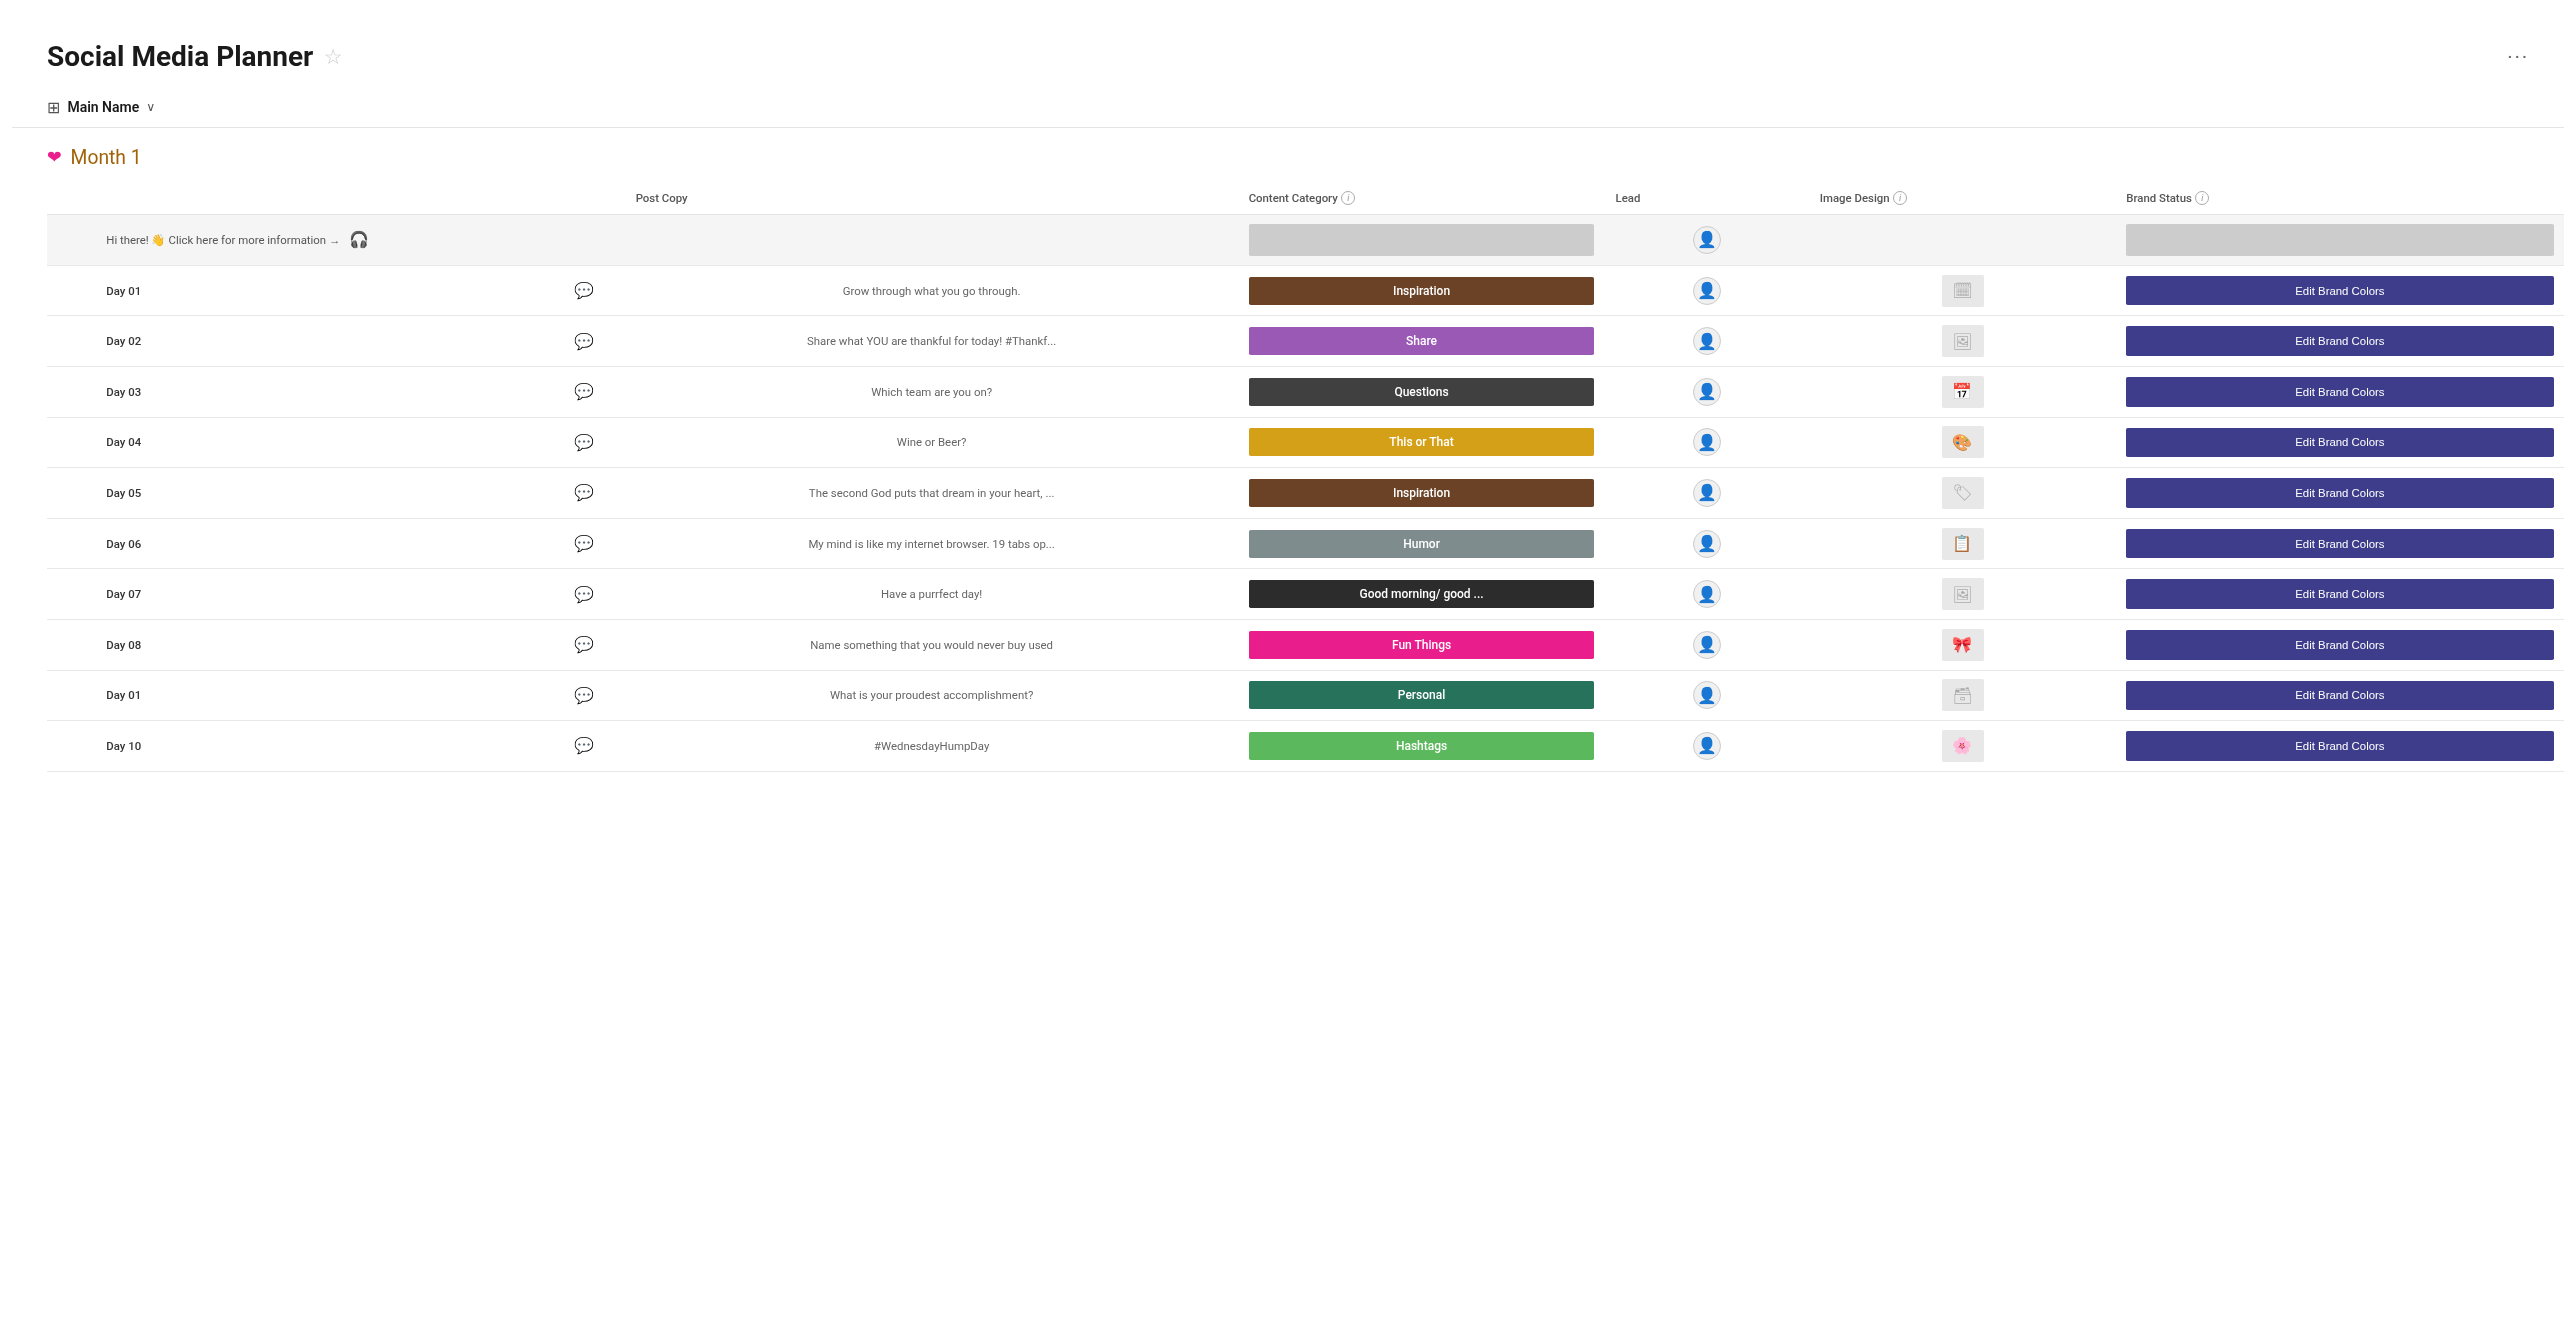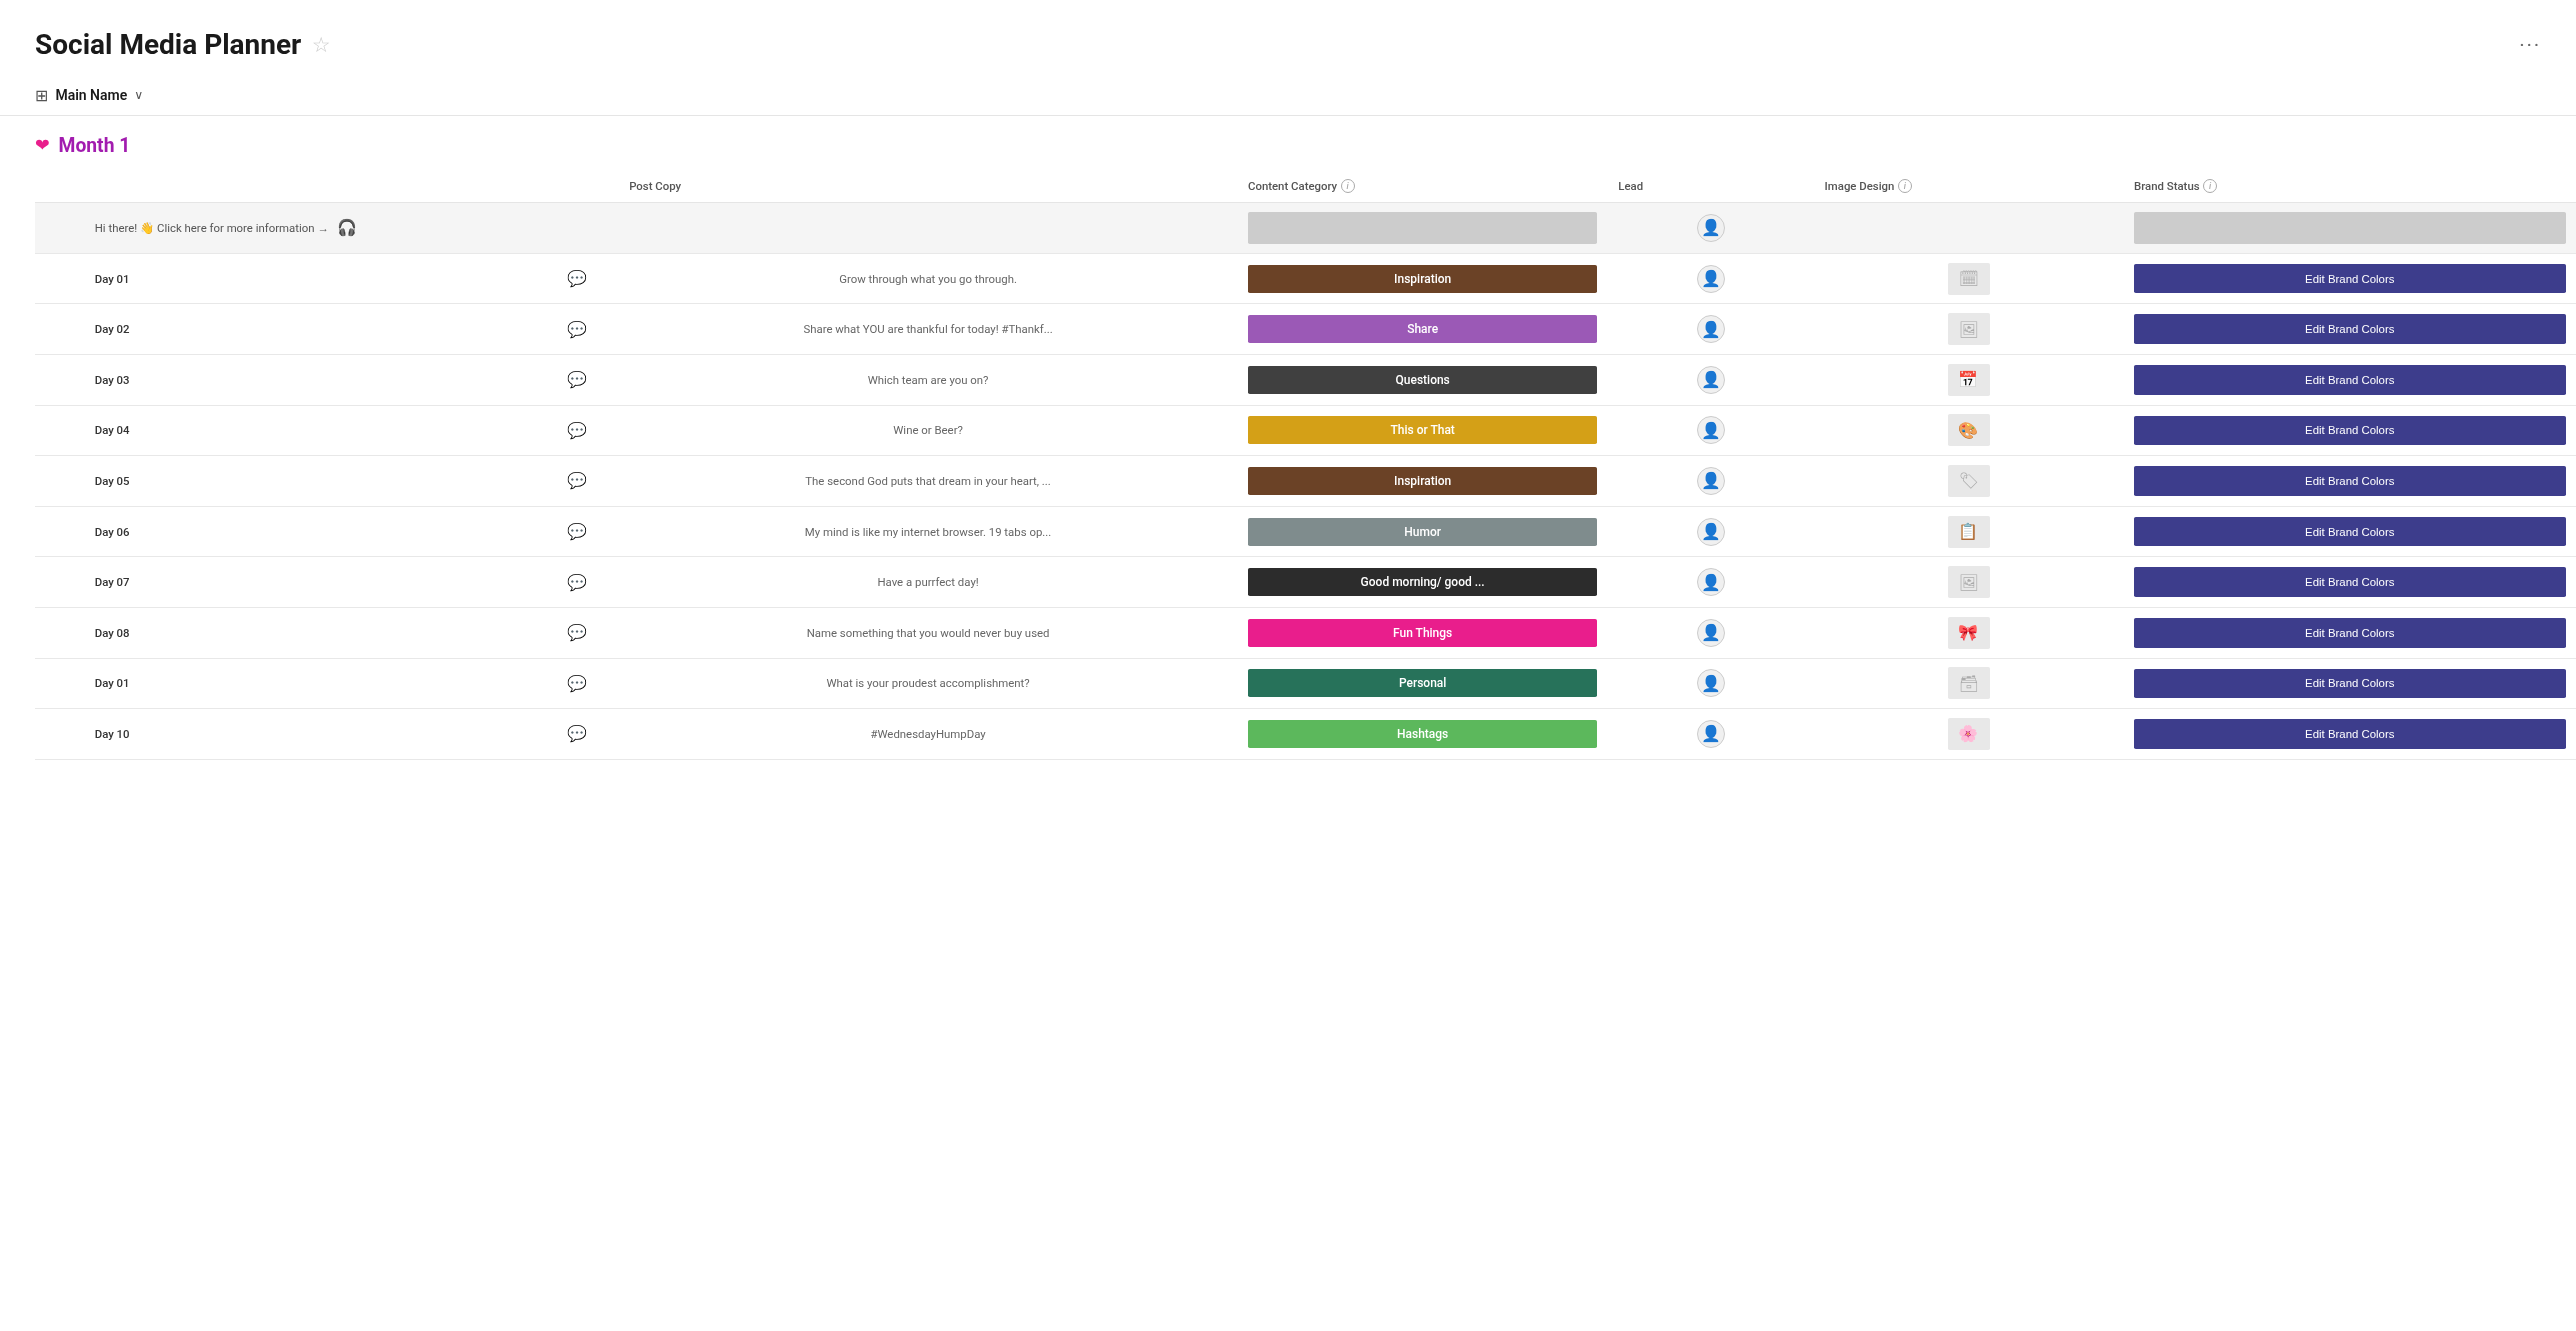--- a/index.html
+++ b/index.html
@@ -5,21 +5,21 @@
     * { box-sizing: border-box; margin: 0; padding: 0; }
     body {
       font-family: -apple-system, BlinkMacSystemFont, 'Segoe UI', Roboto, sans-serif;
       background: #fff;
       color: #333;
       font-size: 12.3px;
     }
     .app-container {
       width: 100%;
       min-height: 100vh;
-      padding: 0;
+      padding: 12px;
     }
     
     .header {
       display: flex;
       align-items: center;
       justify-content: space-between;
       padding: 28px 35px 14px 35px;
     }
     .header-left {
       display: flex;
@@ -75,22 +75,22 @@
       gap: 8.8px;
       margin-bottom: 14px;
     }
     .month-toggle {
       color: #e91e8c;
       font-size: 17.6px;
       cursor: pointer;
     }
     .month-title {
       font-size: 19.3px;
-      font-weight: 700;
-      color: #a21caf;
+      font-weight: 400;
+      color: #a16207;
     }
     
     .table-wrapper {
       width: 100%;
       overflow-x: auto;
     }
     table {
       width: 100%;
       border-collapse: collapse;
       table-layout: fixed;

